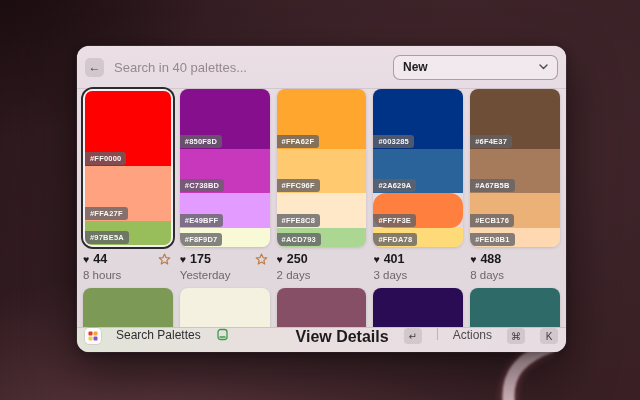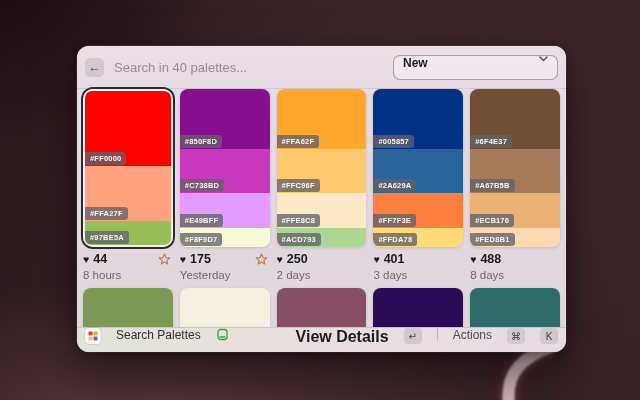--- a/index.html
+++ b/index.html
@@ -28,21 +28,21 @@
   .topbar { height:43px; display:flex; align-items:center; padding:0 8px;
     background:linear-gradient(180deg,#ecdfe6 0%, #e7dce3 100%);
     border-bottom:1px solid rgba(70,55,62,0.14); }
   .backbtn { width:19px; height:19px; border-radius:5px; background:rgba(72,52,62,0.13);
     display:flex; align-items:center; justify-content:center; font-size:12px; color:#3a3a3e; flex:0 0 auto; cursor:default; }
   .search { flex:1; margin-left:10px; border:none; outline:none; background:transparent;
     font-family:inherit; font-size:13px; color:#3b3238; }
   .search::placeholder { color:#97888f; }
   .dropdown { width:165px; height:25px; border-radius:7px; flex:0 0 auto;
     border:1px solid rgba(112,96,104,0.55); background:rgba(250,246,248,0.45);
-    display:flex; align-items:flex-start; padding:0 9px; }
+    display:flex; align-items:center; padding:0 9px; }
   .dropdown .val { font-size:12px; font-weight:600; color:#202024; }
   .dropdown svg { margin-left:auto; }
 
   
   .grid5 { display:grid; grid-template-columns:repeat(5,1fr); gap:7px; padding:0 6px; }
   .cards { }
   .cardwrap { height:158px; border-radius:9px; }
   .cardwrap.selected { padding:2px; background:rgba(246,240,244,0.95);
     box-shadow:0 0 0 2px #2b2b2e; border-radius:10px; }
   .card { height:100%; border-radius:8px; overflow:hidden; display:flex; flex-direction:column;
@@ -160,26 +160,26 @@
             </div>
           <div class="swatch sw3" style="background: rgb(172, 215, 147);">
               <span class="chip">#ACD793</span>
             </div>
         </div>
       </div>
 
       <div class="cardwrap">
         <div class="card">
           <div class="swatch sw0" style="background: rgb(0, 50, 133);">
-              <span class="chip">#005857</span>
+              <span class="chip">#003285</span>
             </div>
           <div class="swatch sw1" style="background: rgb(42, 98, 154); padding-left: 37px;">
               <span class="chip">#2A629A</span>
             </div>
-          <div class="swatch sw2" style="background: rgb(255, 127, 62);">
+          <div class="swatch sw2" style="background: rgb(255, 127, 62); border-radius: 13px;">
               <span class="chip">#FF7F3E</span>
             </div>
           <div class="swatch sw3" style="background: rgb(255, 218, 120);">
               <span class="chip">#FFDA78</span>
             </div>
         </div>
       </div>
 
       <div class="cardwrap">
         <div class="card">

